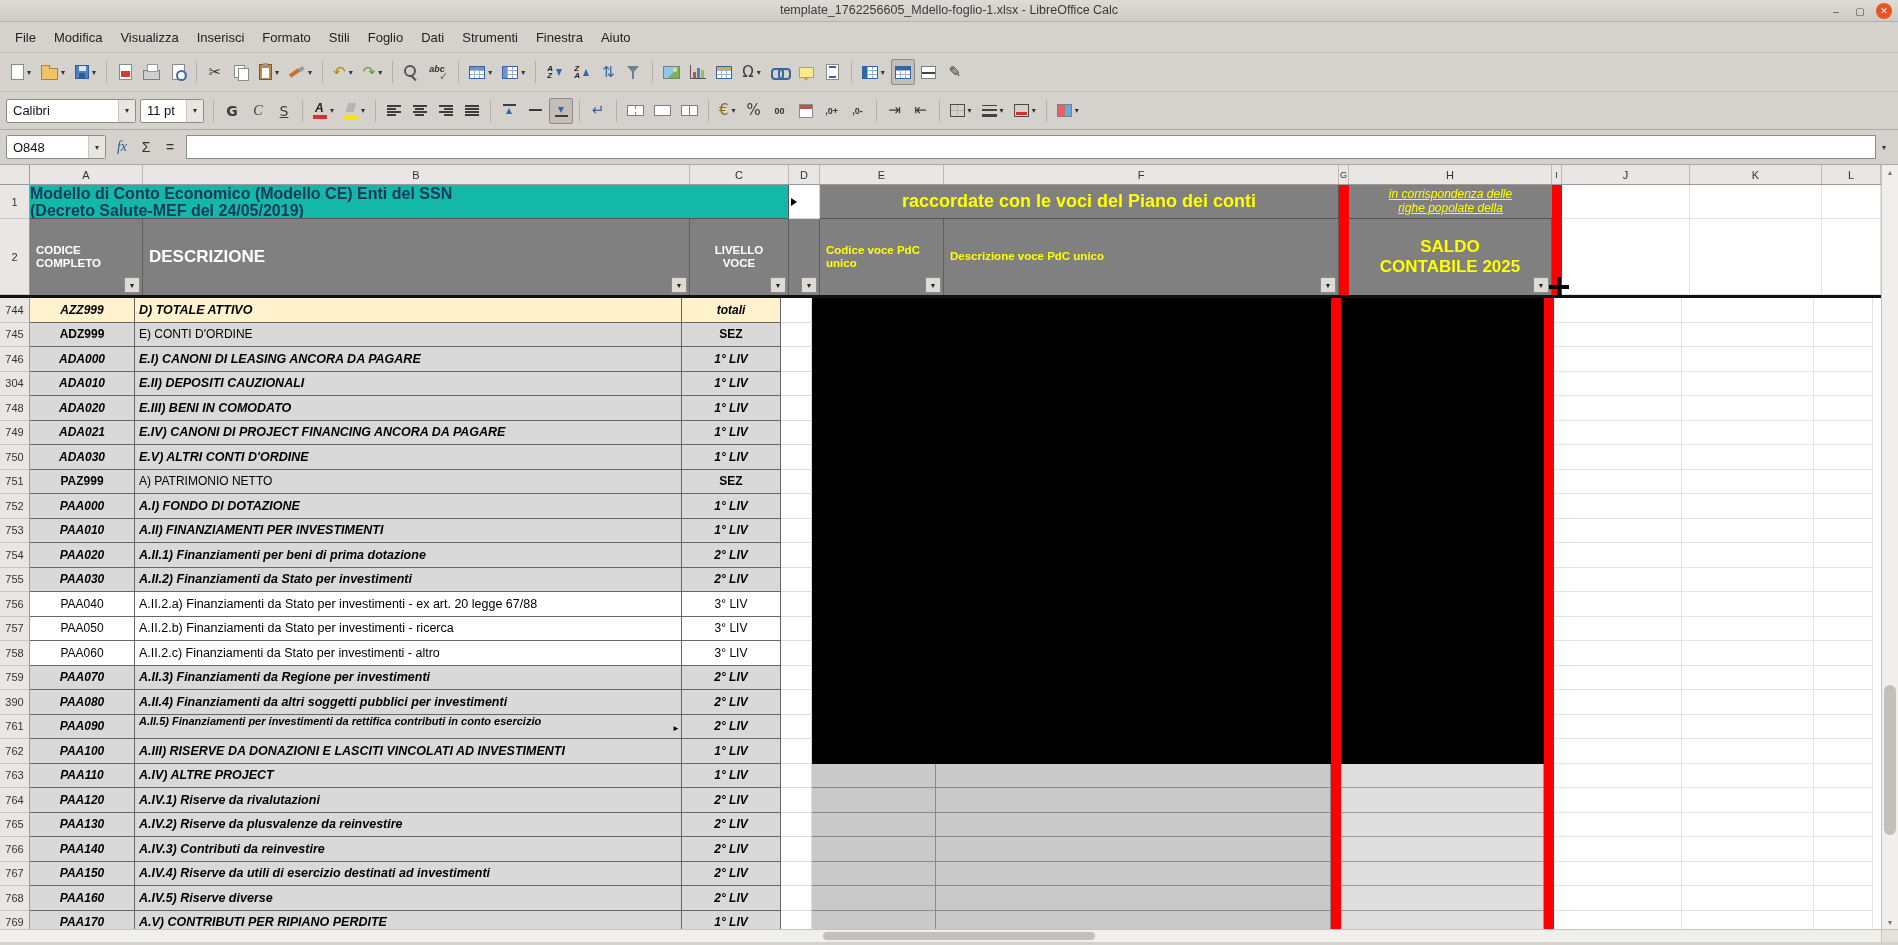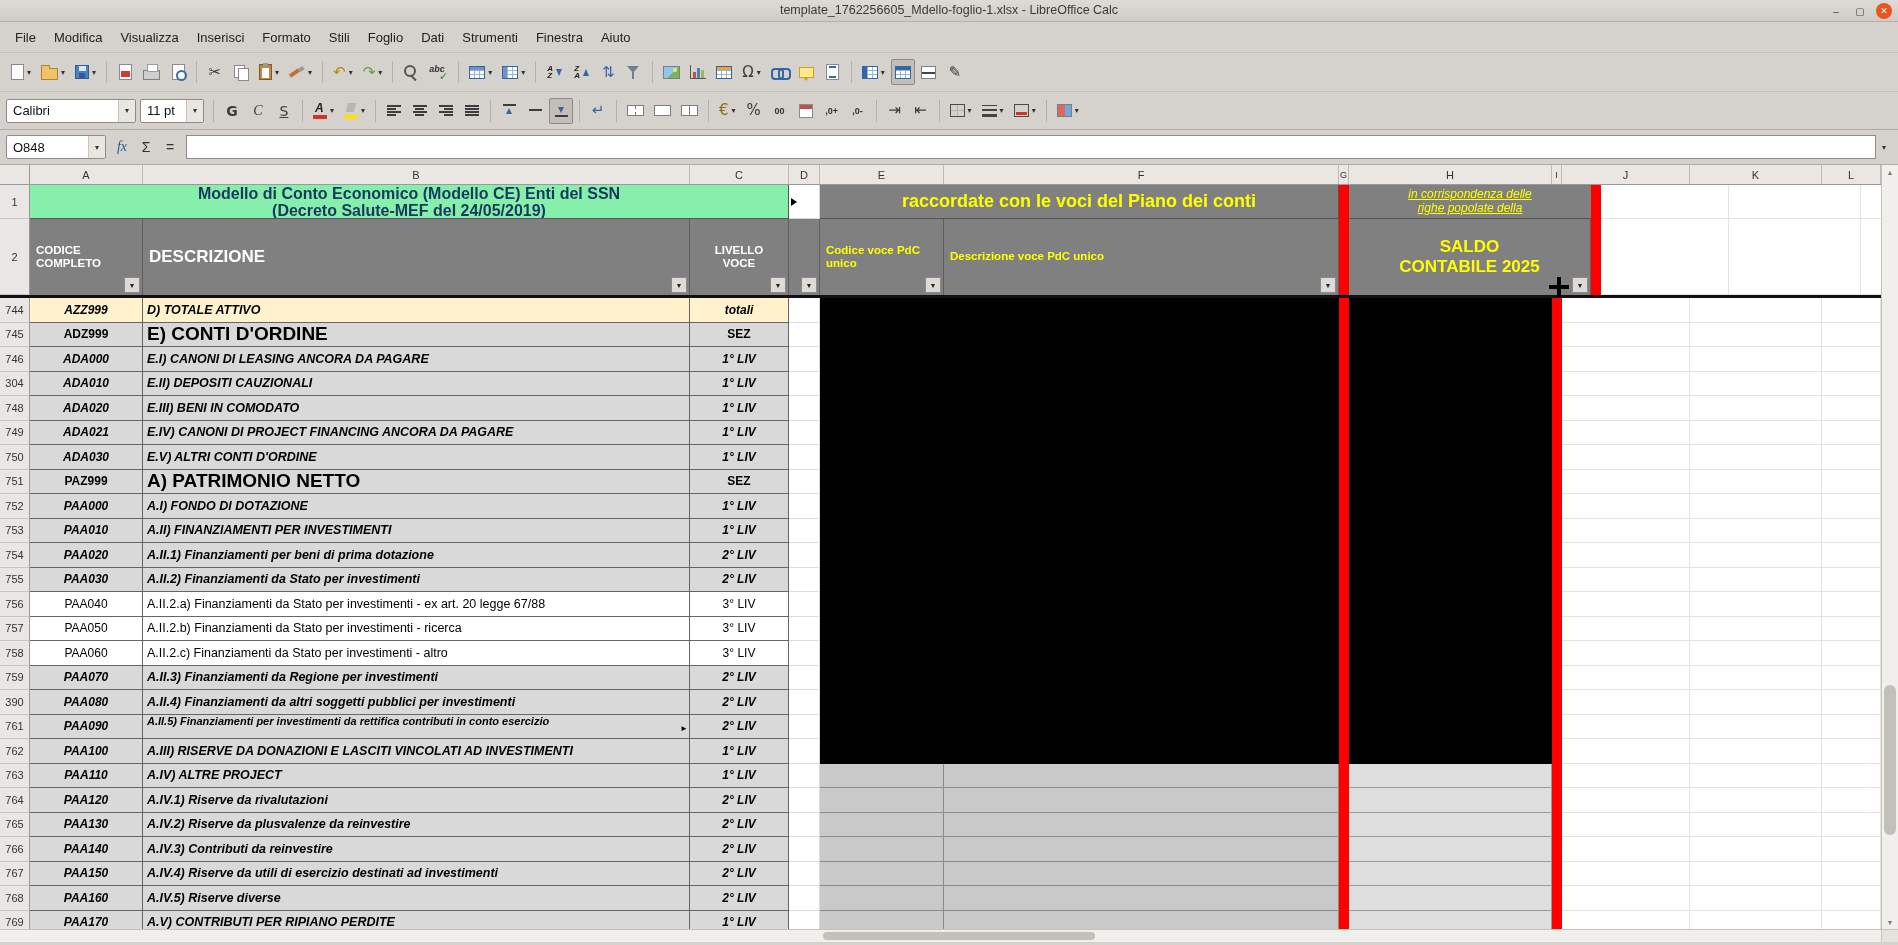--- a/index.html
+++ b/index.html
@@ -164,25 +164,25 @@
   .corner { width:30px; flex-shrink:0; border-right:1px solid #9a9a9a; background:#e9e6e3; }
   .colh { flex-shrink:0; border-right:1px solid #bdbab6; display:flex; align-items:center;
     justify-content:center; font-size:11px; color:#333; }
   .colh.narrow { font-size:9px; overflow:visible; }
 
   .gridrow { display:flex; }
   .cell,.c,.rh { flex-shrink:0; overflow:hidden; }
   .rh { width:30px; background:#e9e6e3; border-right:1px solid #9a9a9a; border-bottom:1px solid #c6c6c6;
     display:flex; align-items:center; justify-content:center; font-size:11px; color:#333; }
   .wA{width:113px}.wB{width:547px}.wC{width:99px}.wD{width:31px}.wE{width:124px}.wF{width:395px}
-  .wG{width:10px}.wH{width:242px}.wI{width:10px}.wJ{width:128px}.wK{width:132px}.wL{width:59px}
+  .wG{width:10px}.wH{width:203px}.wI{width:10px}.wJ{width:128px}.wK{width:132px}.wL{width:59px}
 
   .r1 { height:34px; } .r1 .cell { height:34px; }
-  .banner-abc { width:759px; background:#86efac; border-right:1px solid #555; border-bottom:1px solid #555;
-    text-align:center; padding-top:1px; }
+  .banner-abc { width:759px; background:#14b8a6; border-right:1px solid #555; border-bottom:1px solid #555;
+    padding-top:1px; }
   .bl1,.bl2 { font-size:16px; font-weight:bold; color:#17375d; line-height:16.5px; white-space:nowrap; }
   .d1 { background:#fff; border-right:1px solid #d5d5d5; border-bottom:1px solid #d5d5d5; position:relative; }
   .tri-r { position:absolute; left:2px; top:13px; width:0; height:0;
     border-top:4px solid transparent; border-bottom:4px solid transparent; border-left:6px solid #000; }
   .banner-ef { width:519px; background:#808080; color:#ffff00; display:flex; align-items:center; justify-content:center;
     font-size:18px; font-weight:bold; border-right:1px solid #555; border-bottom:1px solid #555; white-space:nowrap; }
   .note-h { background:#808080; color:#ffff00; font-style:italic; font-size:12px; line-height:13.5px;
     text-align:center; padding-top:3px; border-bottom:1px solid #555; }
   .note-h div { text-decoration:underline; white-space:nowrap; }
   .plain { background:#fff; border-right:1px solid #e3e3e3; border-bottom:1px solid #e3e3e3; }
@@ -198,37 +198,37 @@
   .tbig2 { font-size:17px; font-weight:bold; width:160px; text-align:center; line-height:20px; margin:0 auto; }
   .clamp { max-width:72px; margin:0 auto; }
   .fbtn { position:absolute; right:2px; bottom:2px; width:16px; height:16px; background:#dedad5;
     border:1px solid #8a8a8a; display:flex; align-items:center; justify-content:center; }
   .fb-arrow { font-size:7px; color:#222; line-height:1; }
 
   .freezeline { height:3px; background:#111; }
   .databody { height:631px; overflow:hidden; background:#fff; }
   .drow { display:flex; height:24.5px; }
   .c { height:100%; }
-  .ca { width:113px; display:flex; align-items:center; justify-content:center; font-size:12px;
+  .ca { width:105px; display:flex; align-items:center; justify-content:center; font-size:12px;
     border-right:1px solid #666; border-bottom:1px solid #666; }
   .cb { width:547px; display:flex; align-items:center; padding:0 4px; font-size:12.5px;
     border-right:1px solid #666; border-bottom:1px solid #666; white-space:nowrap; position:relative; }
   .cc { width:99px; display:flex; align-items:center; justify-content:center; font-size:12px;
     border-right:1px solid #666; border-bottom:1px solid #666; }
   .cd { width:31px; background:#fff; border-right:1px solid #dcdcdc; border-bottom:1px solid #dcdcdc; }
   .ce{width:124px}.cf{width:395px}.cg{width:10px}.ch{width:203px}.ci{width:10px}
   .cj{width:128px}.ck{width:132px}.cl{width:59px}
   .cj,.ck,.cl { background:#fff; border-right:1px solid #e3e3e3; border-bottom:1px solid #e3e3e3; }
   .blk { background:#000; border-bottom:1px solid #000; }
   .ce.gry,.cf.gry { background:#c9c9c9; border-right:1px solid #8a8a8a; border-bottom:1px solid #8a8a8a; }
   .ch.hgry { background:#dedede; border-right:1px solid #9a9a9a; border-bottom:1px solid #9a9a9a; }
   .tot { background:#fff2cc; } .lv { background:#d9d9d9; } .sez { background:#d9d9d9; } .l3 { background:#fff; }
   .ca.lv,.ca.tot,.cb.lv,.cb.tot,.cc.lv,.cc.tot { font-weight:bold; font-style:italic; }
   .ca.sez,.cc.sez { font-weight:bold; }
-  .cb.sez { font-weight:bold; font-size:19px; }
+  .cb.sez { font-weight:normal; font-size:12px; }
   .cb.wrap2 { display:block; white-space:normal; font-size:11px; line-height:11px; padding-top:1px; }
   .ovfr { position:absolute; right:1px; top:8px; font-size:8px; color:#000; font-style:normal; }
 
   
   .vscroll { width:17px; height:764px; background:#f1efec; border-left:1px solid #c6c2bd; position:relative; flex-shrink:0; }
   .vsarr { position:absolute; left:0; right:0; height:14px; display:flex; align-items:center;
     justify-content:center; font-size:7px; color:#777; }
   .vsarr.up{top:0} .vsarr.down{bottom:0}
   .vthumb { position:absolute; left:2px; right:2px; top:520px; height:150px; background:#c3bfba; border-radius:6px; }
   .hscroll { height:13px; background:#f1efec; border-top:1px solid #c6c2bd; position:relative; }

